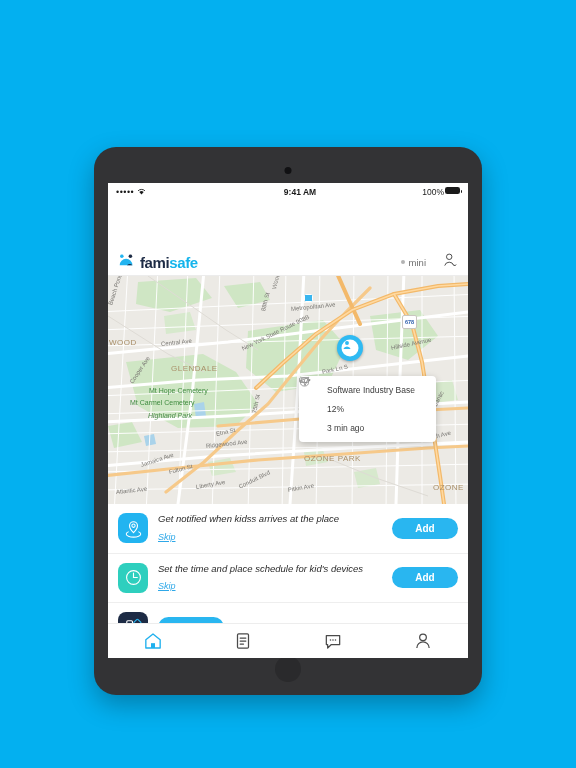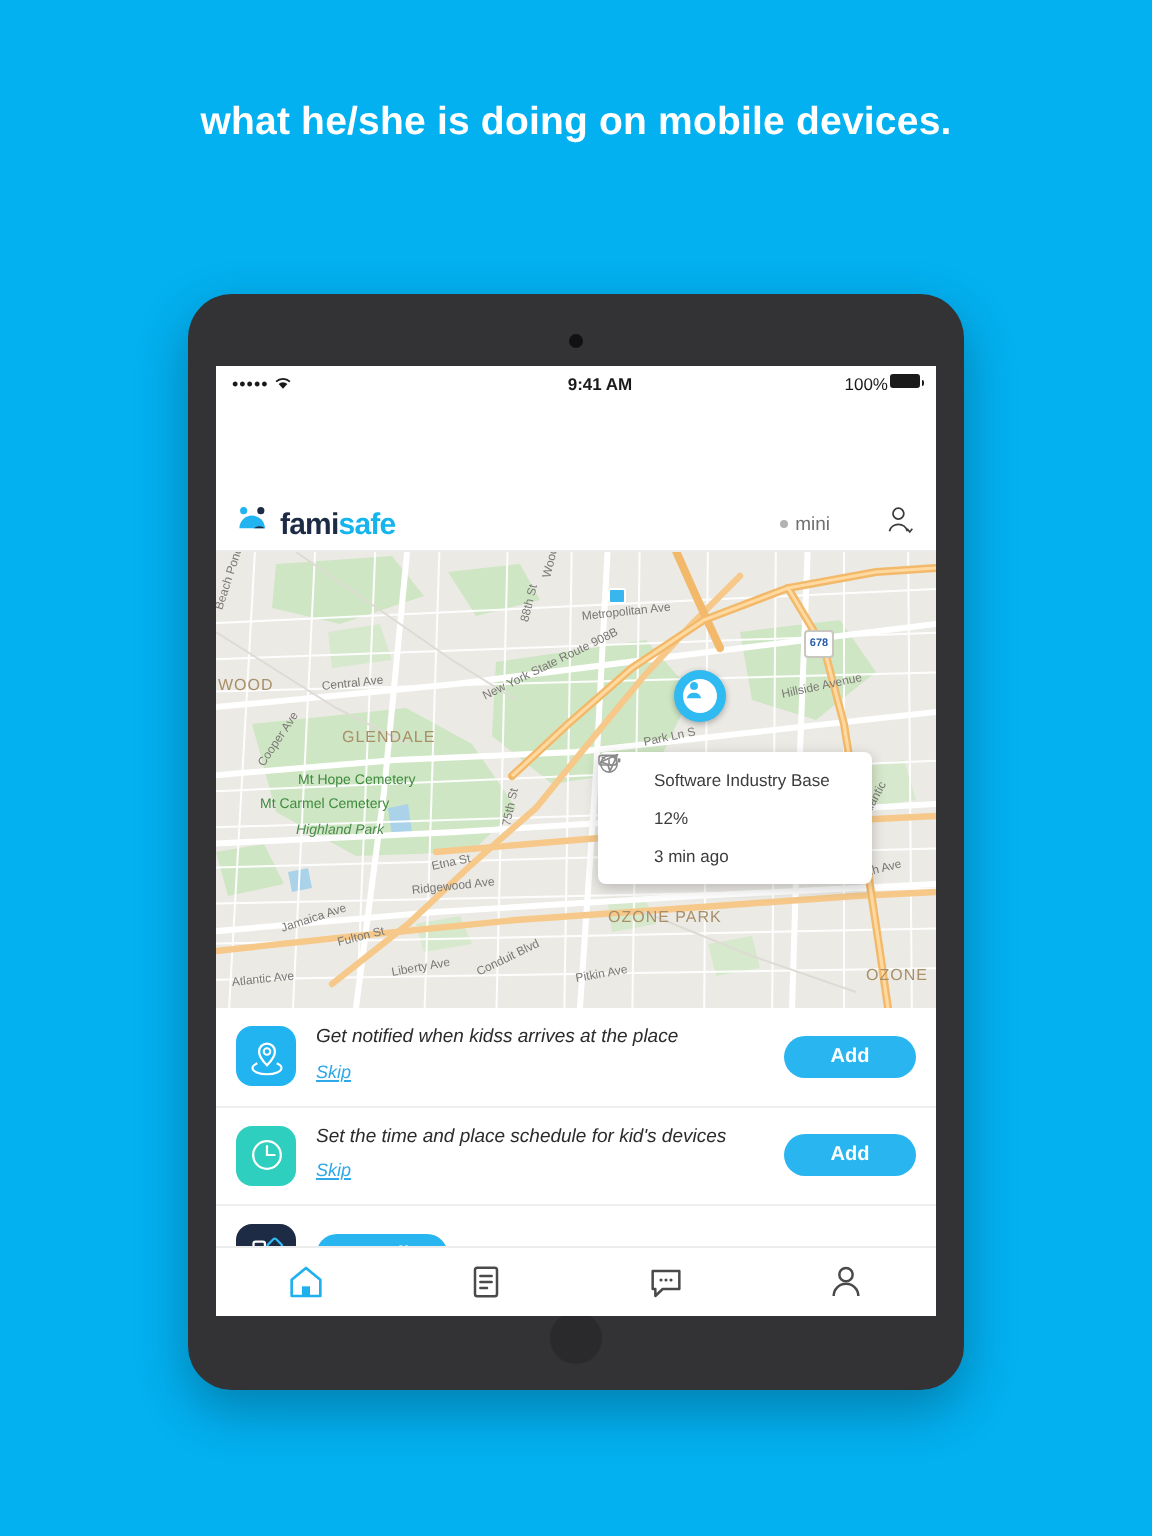--- a/index.html
+++ b/index.html
@@ -77,21 +77,21 @@
     display:flex; align-items:center;
     padding:0 10px;
     border-bottom:1px solid #ececec;
     margin-top:48px;
   }
   .logo-wrap { display:flex; align-items:center; gap:5px; }
   .logo-mark { display:block; }
   .logo-text { font-size:15px; font-weight:bold; letter-spacing:-0.4px; }
   .logo-fami { color:#1d2b45; }
   .logo-safe { color:#14b4ec; }
-  .appbar-right { margin-left:auto; display:flex; align-items:center; gap:27px; }
+  .appbar-right { margin-left:auto; display:flex; align-items:center; gap:16px; }
   .mini {
     display:flex; align-items:center; gap:4px;
     font-size:9.5px; color:#707070;
   }
   .mini-dot { width:4px; height:4px; border-radius:50%; background:#b3b3b3; display:block; }
 
   
   .map {
     position:relative;
     height:228px;
@@ -200,21 +200,20 @@
   }
   .nav-item {
     flex:1; display:flex; align-items:center; justify-content:center;
     height:100%; cursor:pointer;
   }
 </style>
 </head>
 <body>
 
 <div class="headline">
-  <div>what he/she is doing on mobile devices.</div>
 </div>
 
 <div class="tablet">
   <div class="camera"></div>
   <div class="home-btn"></div>
 
   <div class="screen">
 
     <div class="statusbar">
       <div class="sb-left">

